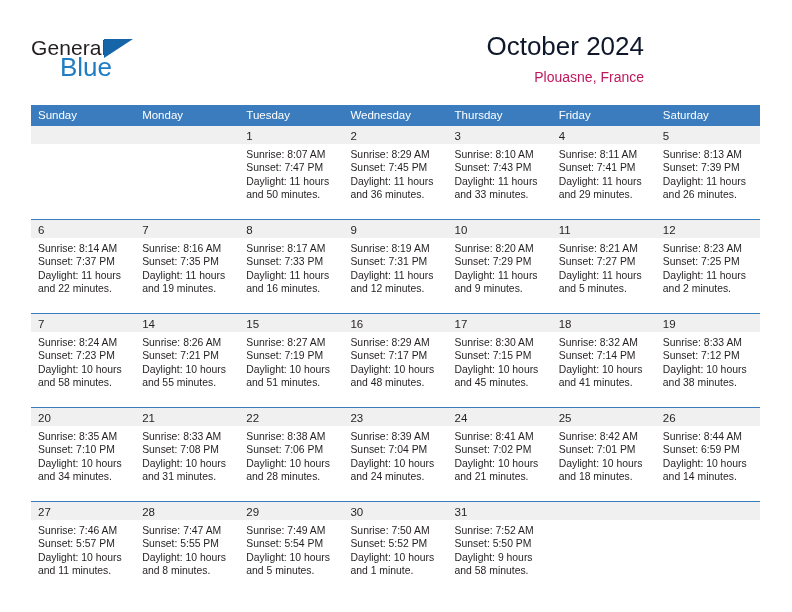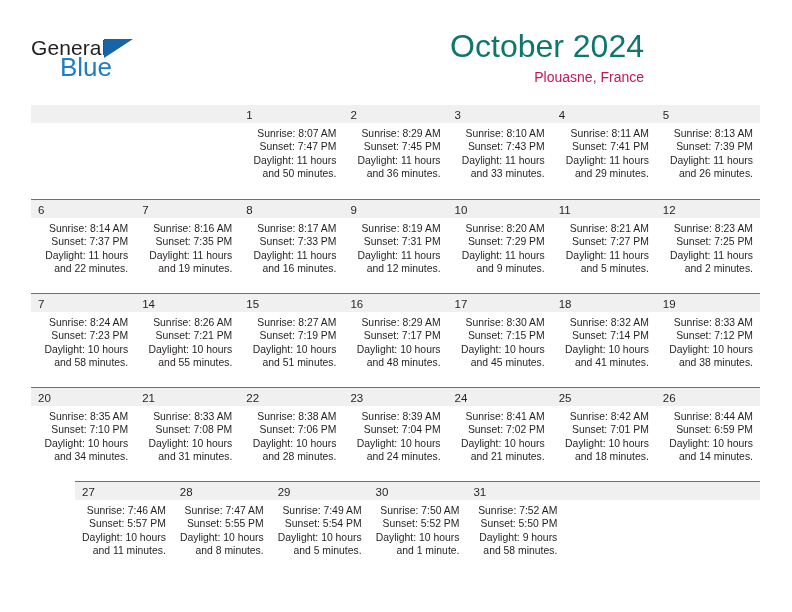--- a/index.html
+++ b/index.html
@@ -66,22 +66,22 @@
     border-bottom: 19px solid transparent;
   }
 
   .title-block {
     position: absolute;
     right: 0;
     top: 0;
     text-align: right;
   }
   .cal-title {
-    font-size: 32px;
-    color: #0f766e;
+    font-size: 26px;
+    color: #0f172a;
     line-height: 32px;
     white-space: nowrap;
   }
   .cal-subtitle {
     font-size: 14px;
     color: #be185d;
     line-height: 22px;
     margin-top: 4px;
     white-space: nowrap;
   }
@@ -113,21 +113,20 @@
     display: flex;
     border-top: 1.4px solid #3a7cbe;
     height: 94px;
     box-sizing: border-box;
   }
   .week:first-of-type {
     border-top: none;
   }
   .week.last {
     height: 90px;
-    margin-left: 44px;
   }
 
   .day {
     flex: 1 1 0;
     box-sizing: border-box;
     position: relative;
     overflow: hidden;
   }
   .day-band {
     background: #f0f0f0;
@@ -138,21 +137,20 @@
   .day-num {
     font-size: 11.5px;
     color: #231f20;
     line-height: 18px;
   }
   .day-info {
     padding: 4px 7px 0 7px;
     font-size: 10.4px;
     line-height: 13.4px;
     color: #231f20;
-    text-align: right;
   }
   .day-info div {
     white-space: nowrap;
   }
 </style>
 </head>
 <body>
 
 <div class="page">
 
@@ -166,20 +164,29 @@
 
     <div class="title-block">
       <div class="cal-title">October 2024</div>
       <div class="cal-subtitle">Plouasne, France</div>
     </div>
 
   </div>
 
   <div class="calendar">
 
+    <div class="weekday-row">
+      <div class="weekday">Sunday</div>
+      <div class="weekday">Monday</div>
+      <div class="weekday">Tuesday</div>
+      <div class="weekday">Wednesday</div>
+      <div class="weekday">Thursday</div>
+      <div class="weekday">Friday</div>
+      <div class="weekday">Saturday</div>
+    </div>
 
     <div class="week">
       <div class="day empty">
         <div class="day-band"><span class="day-num"></span></div>
 
       </div>
       <div class="day empty">
         <div class="day-band"><span class="day-num"></span></div>
 
       </div>

